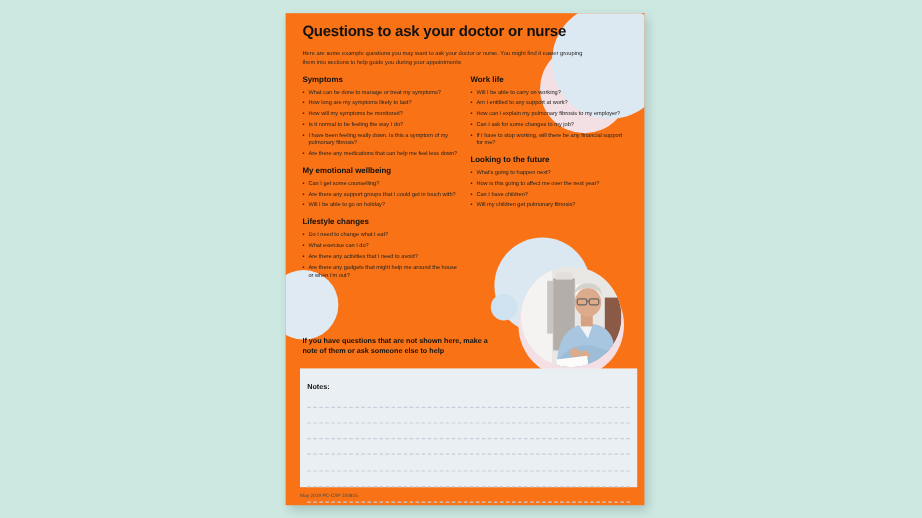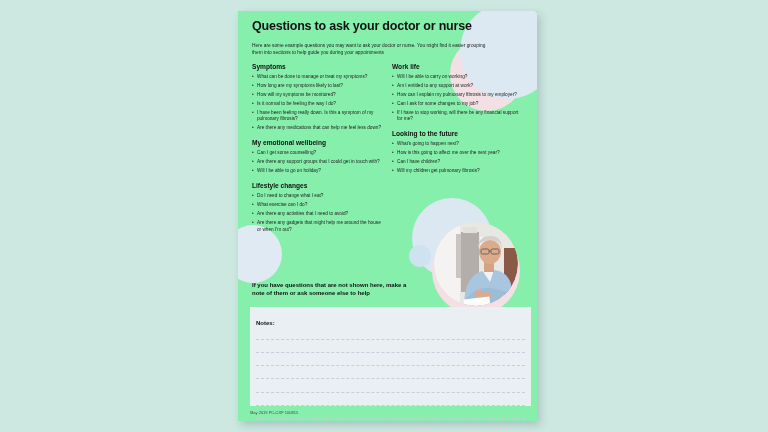--- a/index.html
+++ b/index.html
@@ -1,18 +1,18 @@
 <!DOCTYPE html>
 <html><head>
 <meta charset="utf-8">
 <style>
   html,body{margin:0;padding:0;}
   .stage{position:relative;width:768px;height:432px;background:#cde7e1;overflow:hidden;
          font-family:"Liberation Sans","DejaVu Sans",sans-serif;}
-  .page{position:absolute;left:238px;top:11px;width:299px;height:410px;background:#86efac;
+  .page{position:absolute;left:238px;top:11px;width:299px;height:410px;background:#f97316;
         box-shadow:3px 4px 8px rgba(40,70,70,.22);overflow:hidden;}
   
   .circ{position:absolute;border-radius:50%;z-index:0;}
   .c-tr-pink{left:212px;top:26px;width:74px;height:74px;background:#f2e0e4;}
   .c-tr-blue{left:222px;top:-8px;width:96px;height:96px;background:#dde9f2;}
   .c-left{left:-14px;top:214px;width:58px;height:58px;background:#dfeaf3;}
   .c-photo-back{left:174px;top:187px;width:80px;height:80px;background:#dbe8f2;}
   .c-photo-small{left:171px;top:234px;width:22px;height:22px;background:#cfe2ef;}
   .c-photo-pink{left:194px;top:216px;width:88px;height:88px;background:#f4e0e4;}
   

